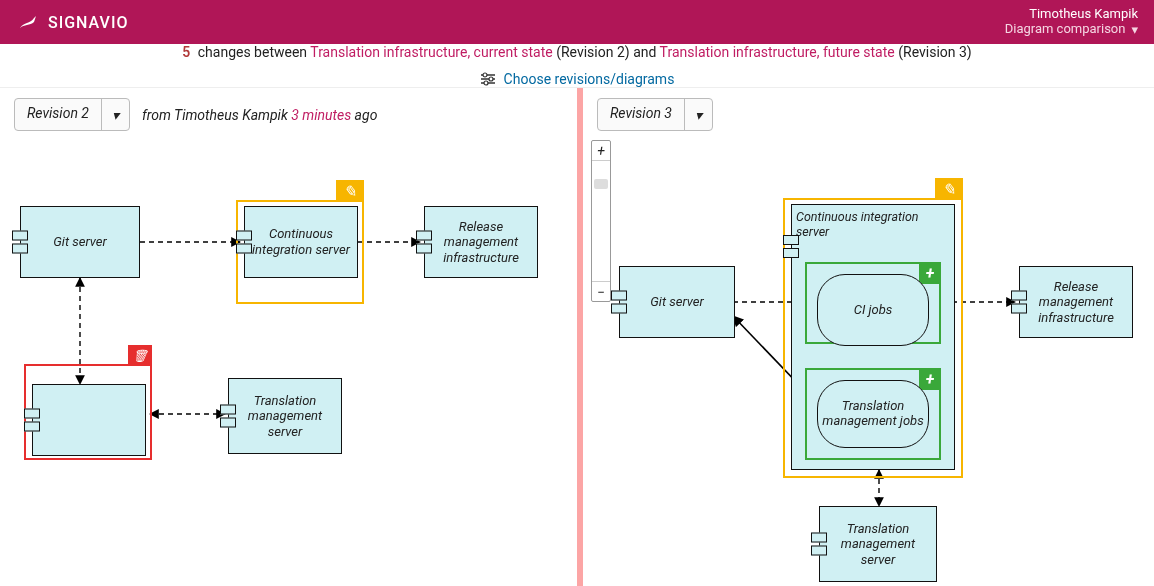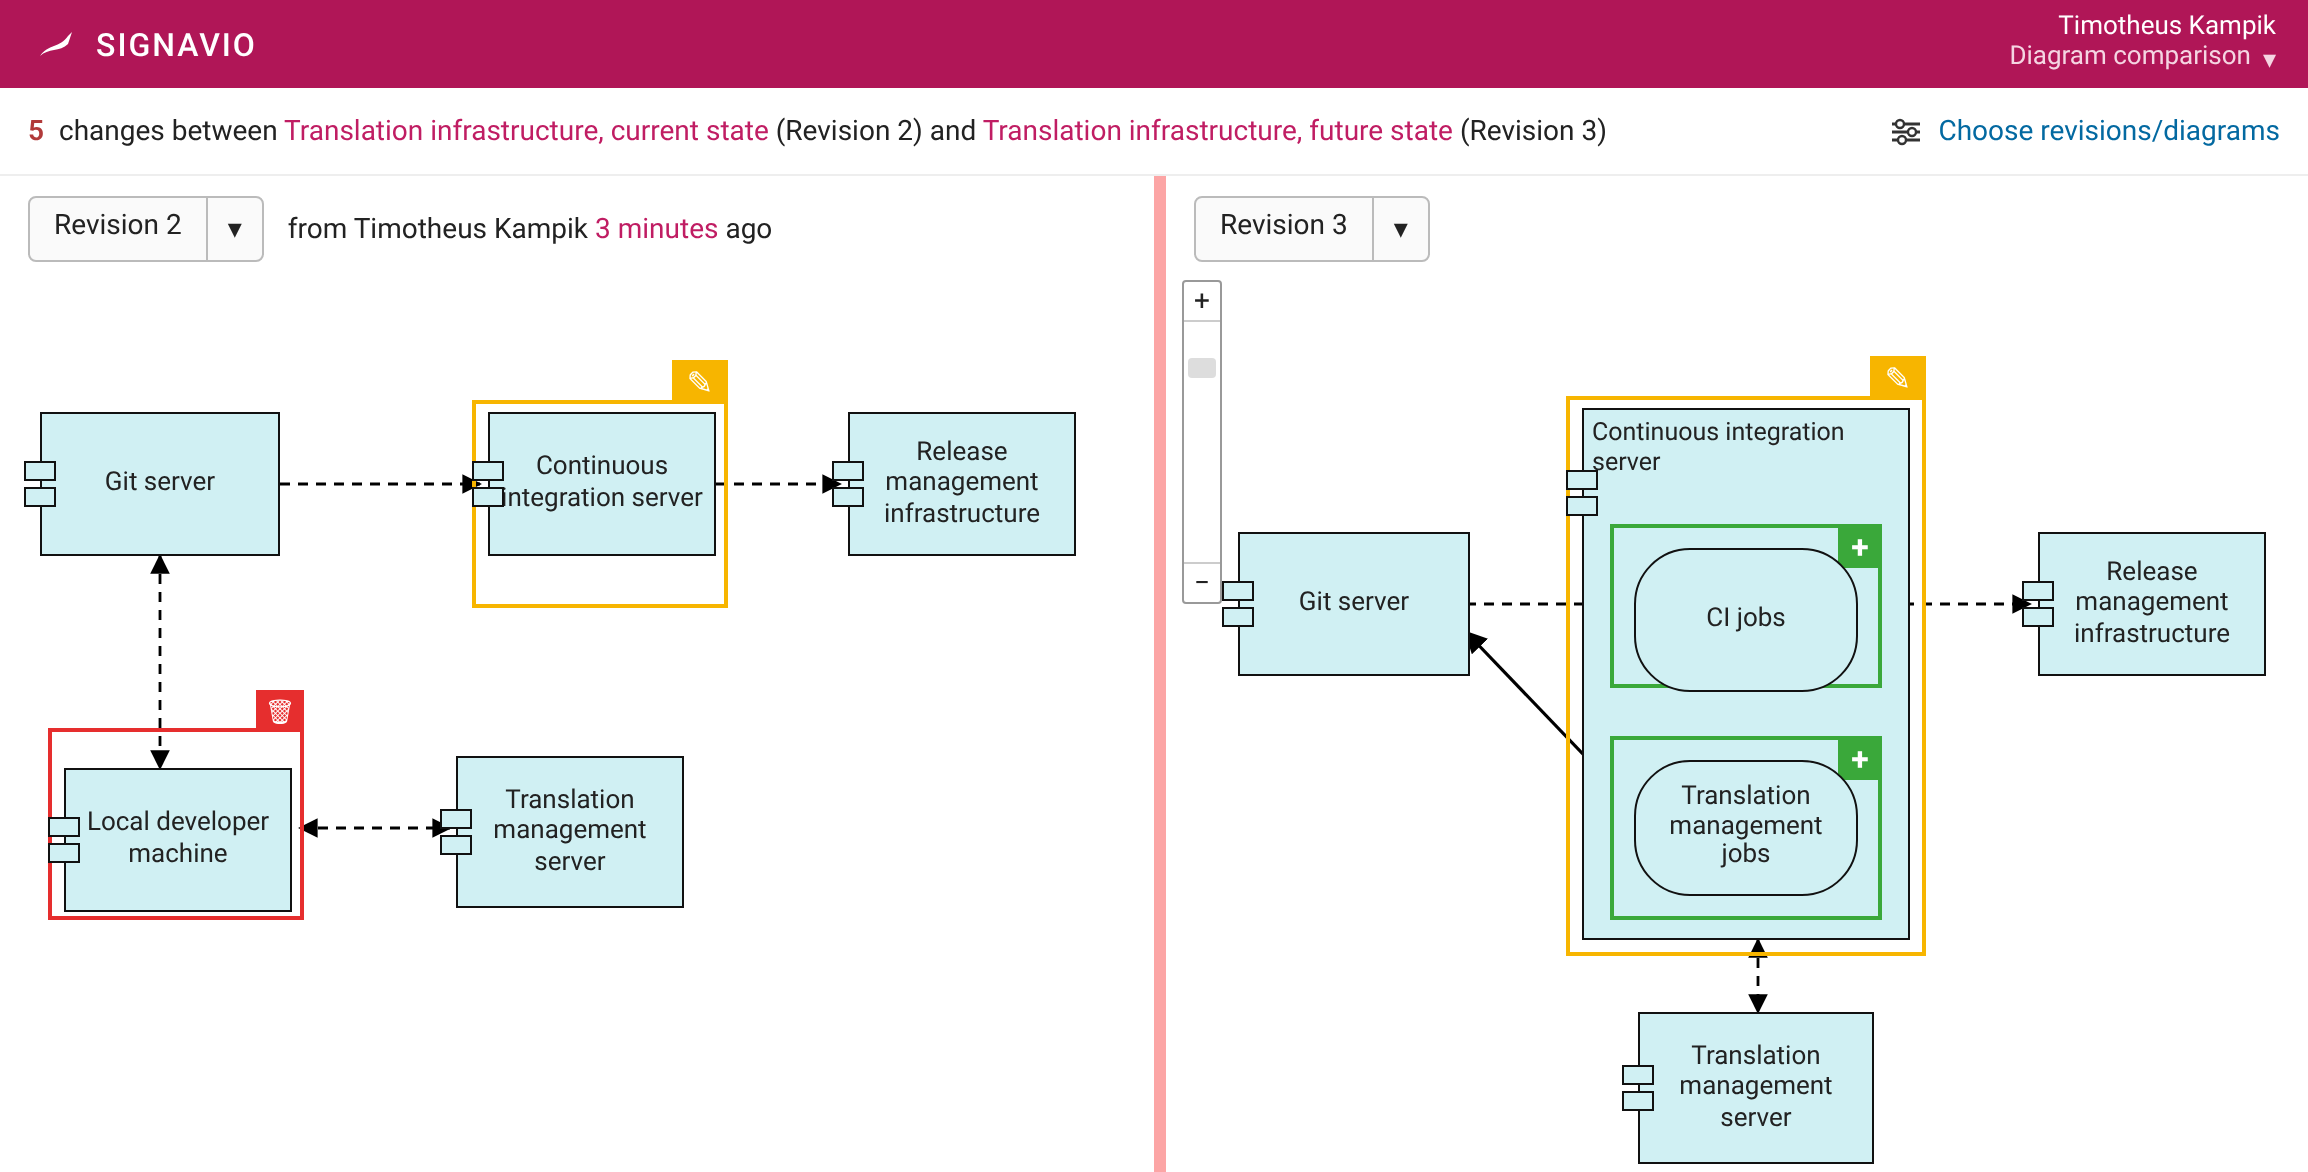--- a/index.html
+++ b/index.html
@@ -17,27 +17,27 @@
   html,body{margin:0;padding:0;font-family:-apple-system,BlinkMacSystemFont,"Segoe UI",Roboto,Helvetica,Arial,sans-serif;color:#222;background:#fff;}
   *{box-sizing:border-box;}
 
   
   .topbar{background:var(--brand);color:#fff;height:44px;display:flex;align-items:center;justify-content:space-between;padding:0 16px;gap:32px;}
   .topbar-left{display:flex;align-items:center;gap:8px;font-weight:500;letter-spacing:1px;}
   .topbar-right{text-align:right;line-height:1.15;font-size:13px;}
   .topbar-right .page-label{display:flex;align-items:center;gap:6px;justify-content:space-between;color:#f5d5e2;}
 
   
-  .subbar{display:flex;align-items:center;justify-content:space-between;height:44px;padding:0 14px;border-bottom:1px solid #eee;font-size:14px;}
+  .subbar{display:flex;align-items:center;justify-content:space-between;height:44px;padding:0 14px;border-bottom:1px solid #eee;font-size:14px;flex-direction:column;}
   .change-count{color:#b13a3a;font-weight:600;margin-right:4px;}
   .subbar a{color:var(--link);text-decoration:none;}
   .subbar-right{display:flex;align-items:center;gap:8px;color:#0369a1;cursor:pointer;}
 
   
-  .compare{display:grid;grid-template-columns:1fr 1fr;height:calc(586px - 44px - 44px);}
+  .compare{display:grid;grid-template-columns:1fr 1fr;height:calc(586px - 44px - 44px);font-style:italic;}
   .pane{position:relative;overflow:hidden;}
   .pane + .pane{border-left:6px solid #fca5a5;}
   .pane-header{display:flex;align-items:center;gap:12px;padding:10px 14px;font-size:14px;}
   .rev-pill{display:flex;align-items:stretch;border:1px solid #bbb;border-radius:4px;overflow:hidden;background:var(--card-bg);}
   .rev-pill .label{padding:6px 12px;border-right:1px solid #bbb;}
   .rev-pill .drop{padding:6px 10px;display:flex;align-items:center;}
   .pane-header .meta .author{color:#222;}
   .pane-header .meta .ago{color:var(--link);}
 
   
@@ -181,21 +181,20 @@
         <div class="hl-red-tab">
           <span class="glyph" style="color:#fff;font-size:12px;">🗑</span>
         </div>
       </div>
 
       <div class="node" style="left:32px;top:250px;width:114px;height:72px;">
         <div class="ports">
             <div class="port"></div>
             <div class="port"></div>
           </div>
-        <div class="node-inner">Local developer machine</div>
       </div>
 
       <div class="node" style="left:228px;top:244px;width:114px;height:76px;">
         <div class="ports">
             <div class="port"></div>
             <div class="port"></div>
           </div>
         <div class="node-inner">Translation management server</div>
       </div>
     </div>

